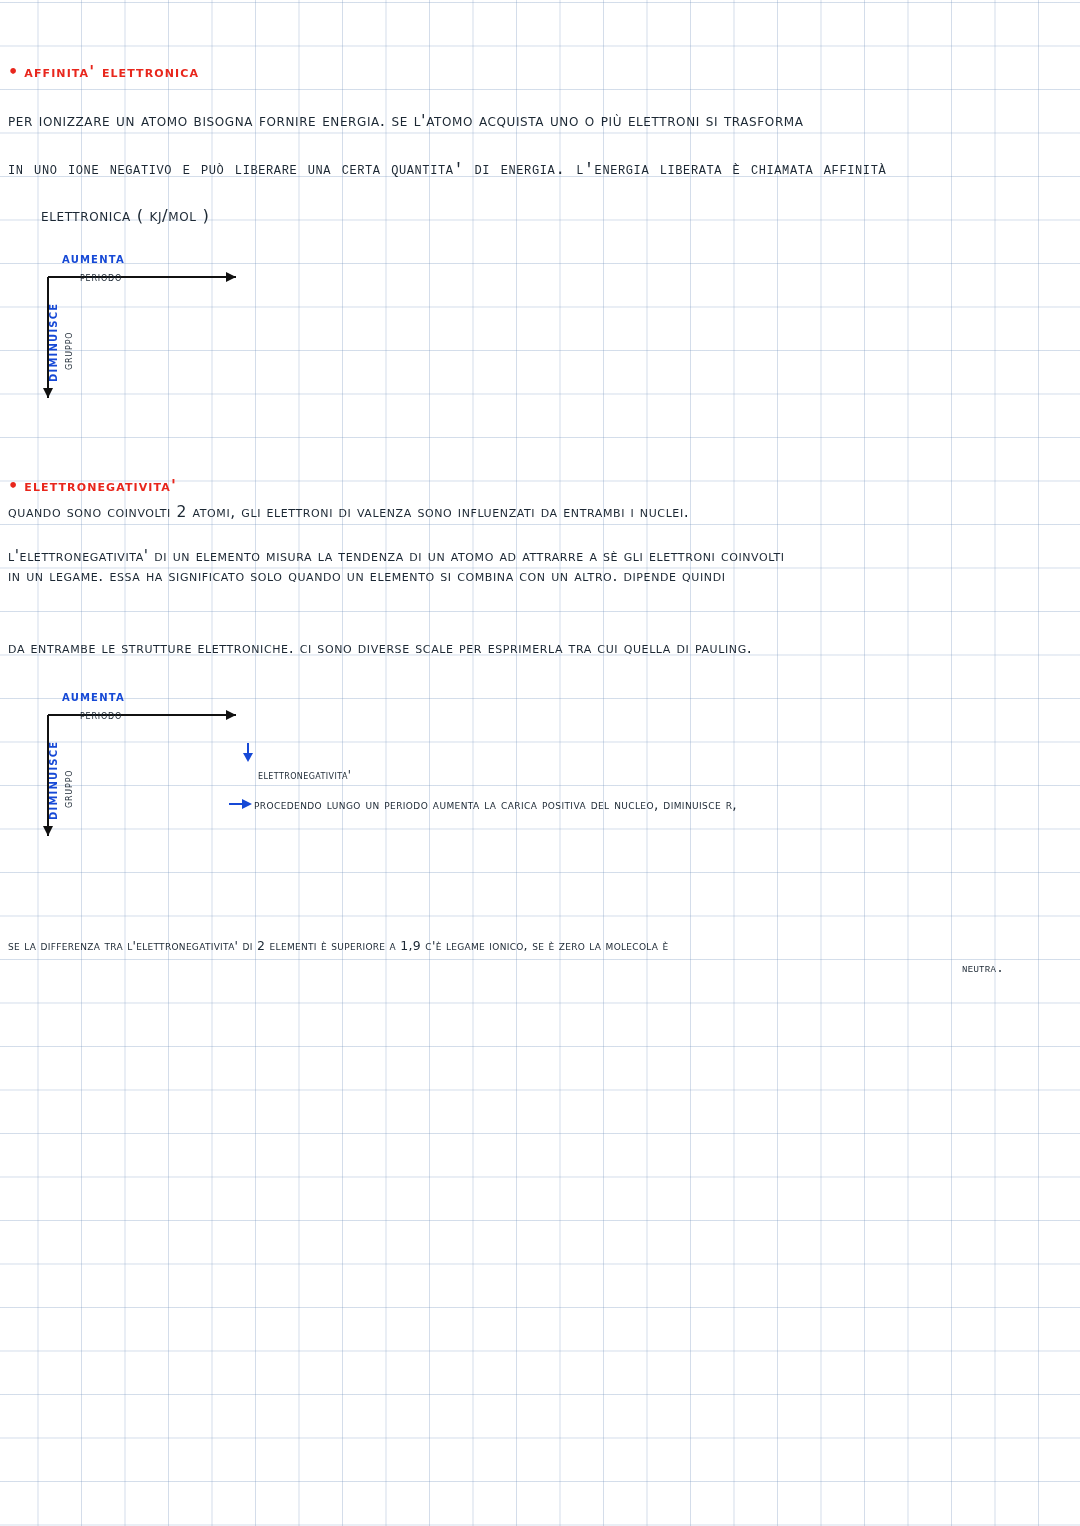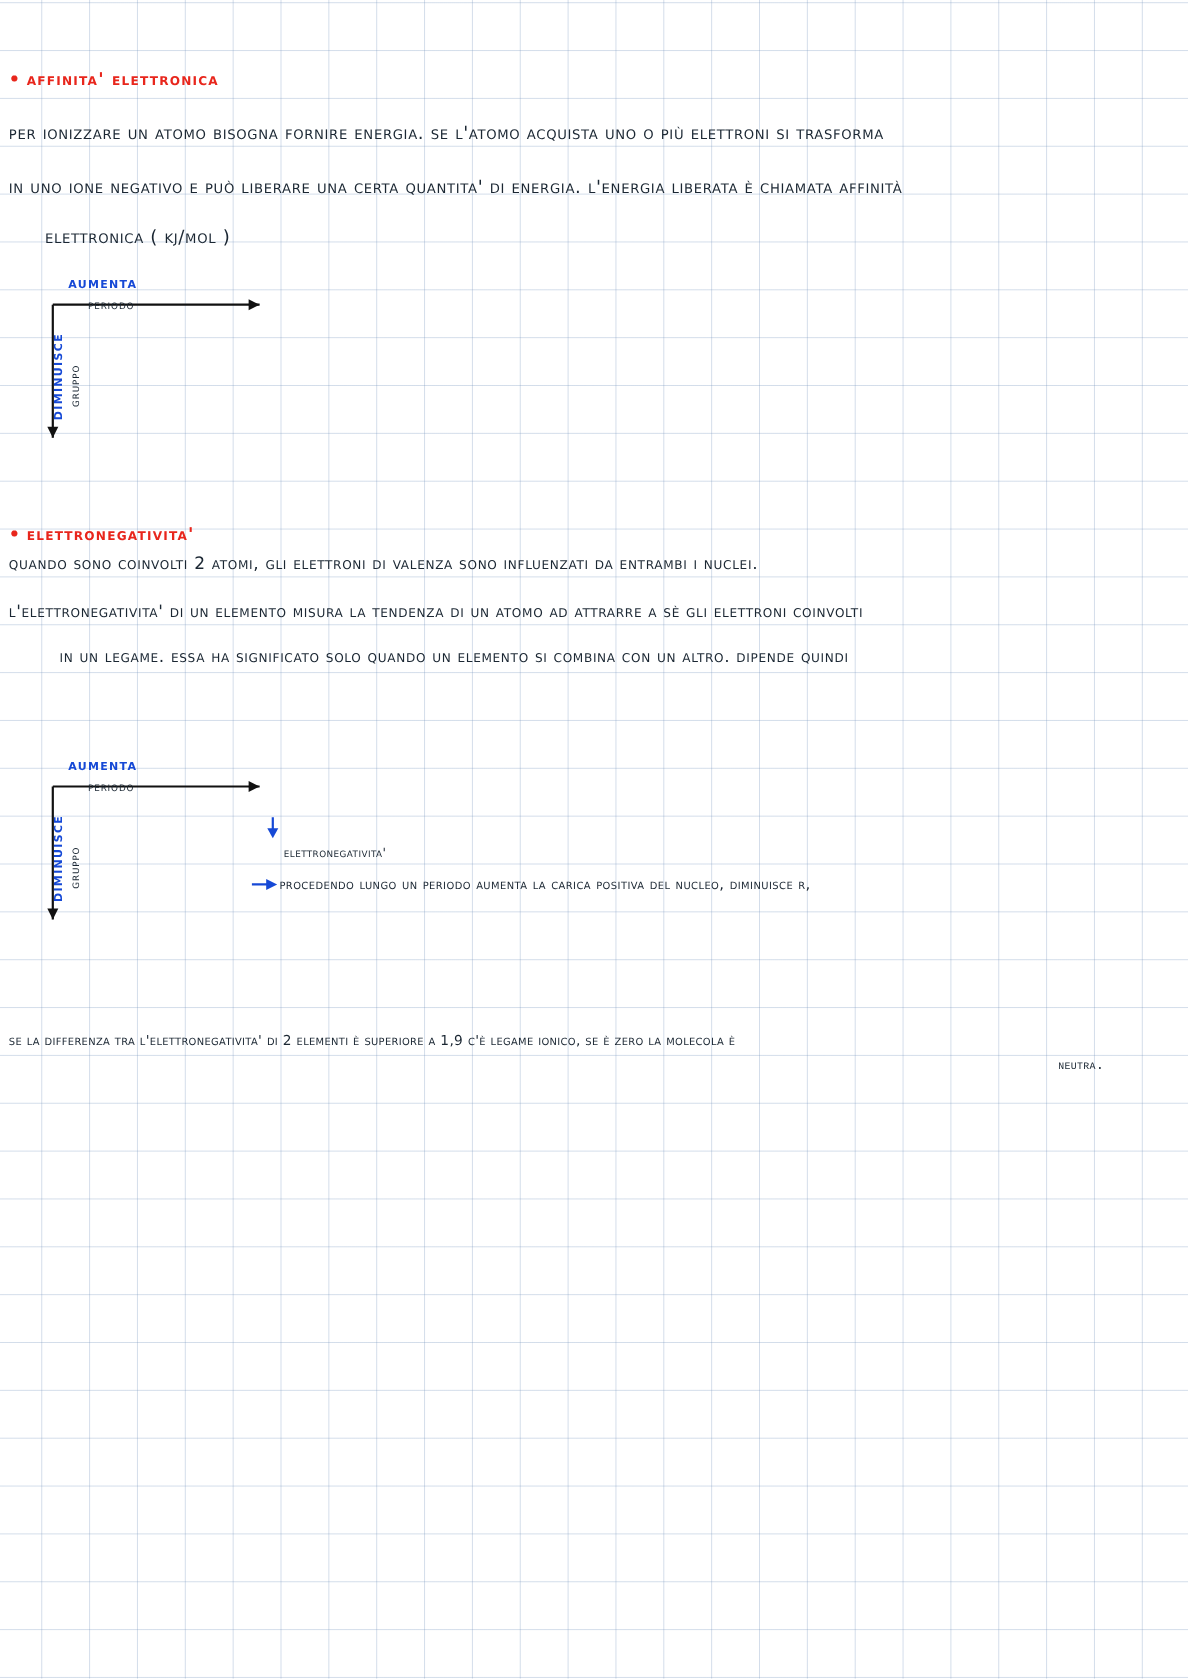--- a/index.html
+++ b/index.html
@@ -106,21 +106,21 @@
 </head>
 <body>
 
 <div id="page">
 
   <div class="heading" style="left:8px; top:62px;">
     <span class="bullet">•</span><span>AFFINITA' ELETTRONICA</span>
   </div>
 
   <div class="hw body-line" style="left:8px; top:113px;">PER IONIZZARE UN ATOMO BISOGNA FORNIRE ENERGIA. SE L'ATOMO ACQUISTA UNO O PIÙ ELETTRONI SI TRASFORMA</div>
-  <div class="hw body-line" style="left:8px; top:162px;">IN UNO IONE NEGATIVO E PUÒ LIBERARE UNA CERTA QUANTITA' DI ENERGIA. L'ENERGIA LIBERATA È CHIAMATA AFFINITÀ</div>
+  <div class="hw body-line" style="left:8px; top:162px;font-family:Liberation Mono, monospace;">IN UNO IONE NEGATIVO E PUÒ LIBERARE UNA CERTA QUANTITA' DI ENERGIA. L'ENERGIA LIBERATA È CHIAMATA AFFINITÀ</div>
   <div class="hw body-line" style="left:8px; top:208px;margin-left:33px;">ELETTRONICA ( KJ/mol )</div>
 
   <div class="diagram" style="left:40px; top:250px; width:220px; height:160px;">
     <svg width="220" height="160" viewBox="0 0 220 160">
       <path d="M8 27 L196 27" stroke="#111111" stroke-width="2" fill="none"></path>
       <path d="M196 27 L186 22 L186 32 Z" fill="#111111"></path>
       <path d="M8 27 L8 148" stroke="#111111" stroke-width="2" fill="none"></path>
       <path d="M8 148 L3 138 L13 138 Z" fill="#111111"></path>
     </svg>
     <div class="axis-label" style="left:22px; top:0px;">AUMENTA</div>
@@ -128,21 +128,22 @@
     <div class="axis-label vert" style="left:4px; top:132px;">DIMINUISCE</div>
     <div class="axis-sub vert" style="left:22px; top:120px;">GRUPPO</div>
   </div>
 
   <div class="heading" style="left:8px; top:476px;">
     <span class="bullet">•</span><span>ELETTRONEGATIVITA'</span>
   </div>
 
   <div class="hw body-line" style="left:8px; top:505px; font-size:15.5px;">QUANDO SONO COINVOLTI 2 ATOMI, GLI ELETTRONI DI VALENZA SONO INFLUENZATI DA ENTRAMBI I NUCLEI.</div>
   <div class="hw body-line" style="left:8px; top:549px; font-size:15.5px;">L'ELETTRONEGATIVITA' DI UN ELEMENTO MISURA LA TENDENZA DI UN ATOMO AD ATTRARRE A SÈ GLI ELETTRONI COINVOLTI</div>
-  <div class="hw body-line" style="left:8px; top:590px; font-size:15.5px;margin-left:46px;">IN UN LEGAME. ESSA HA SIGNIFICATO SOLO QUANDO UN ELEMENTO SI COMBINA CON UN ALTRO. DIPENDE QUINDI</div>
+  <div class="hw body-line" style="left:8px; top:569px; font-size:15.5px;">IN UN LEGAME. ESSA HA SIGNIFICATO SOLO QUANDO UN ELEMENTO SI COMBINA CON UN ALTRO. DIPENDE QUINDI</div>
+  <div class="hw body-line" style="left:8px; top:641px; font-size:15.5px;">DA ENTRAMBE LE STRUTTURE ELETTRONICHE. CI SONO DIVERSE SCALE PER ESPRIMERLA TRA CUI QUELLA DI PAULING.</div>
 
   <div class="diagram" style="left:40px; top:688px; width:220px; height:160px;">
     <svg width="220" height="160" viewBox="0 0 220 160">
       <path d="M8 27 L196 27" stroke="#111111" stroke-width="2" fill="none"></path>
       <path d="M196 27 L186 22 L186 32 Z" fill="#111111"></path>
       <path d="M8 27 L8 148" stroke="#111111" stroke-width="2" fill="none"></path>
       <path d="M8 148 L3 138 L13 138 Z" fill="#111111"></path>
     </svg>
     <div class="axis-label" style="left:22px; top:0px;">AUMENTA</div>
     <div class="axis-sub" style="left:40px; top:21px;">PERIODO</div>

